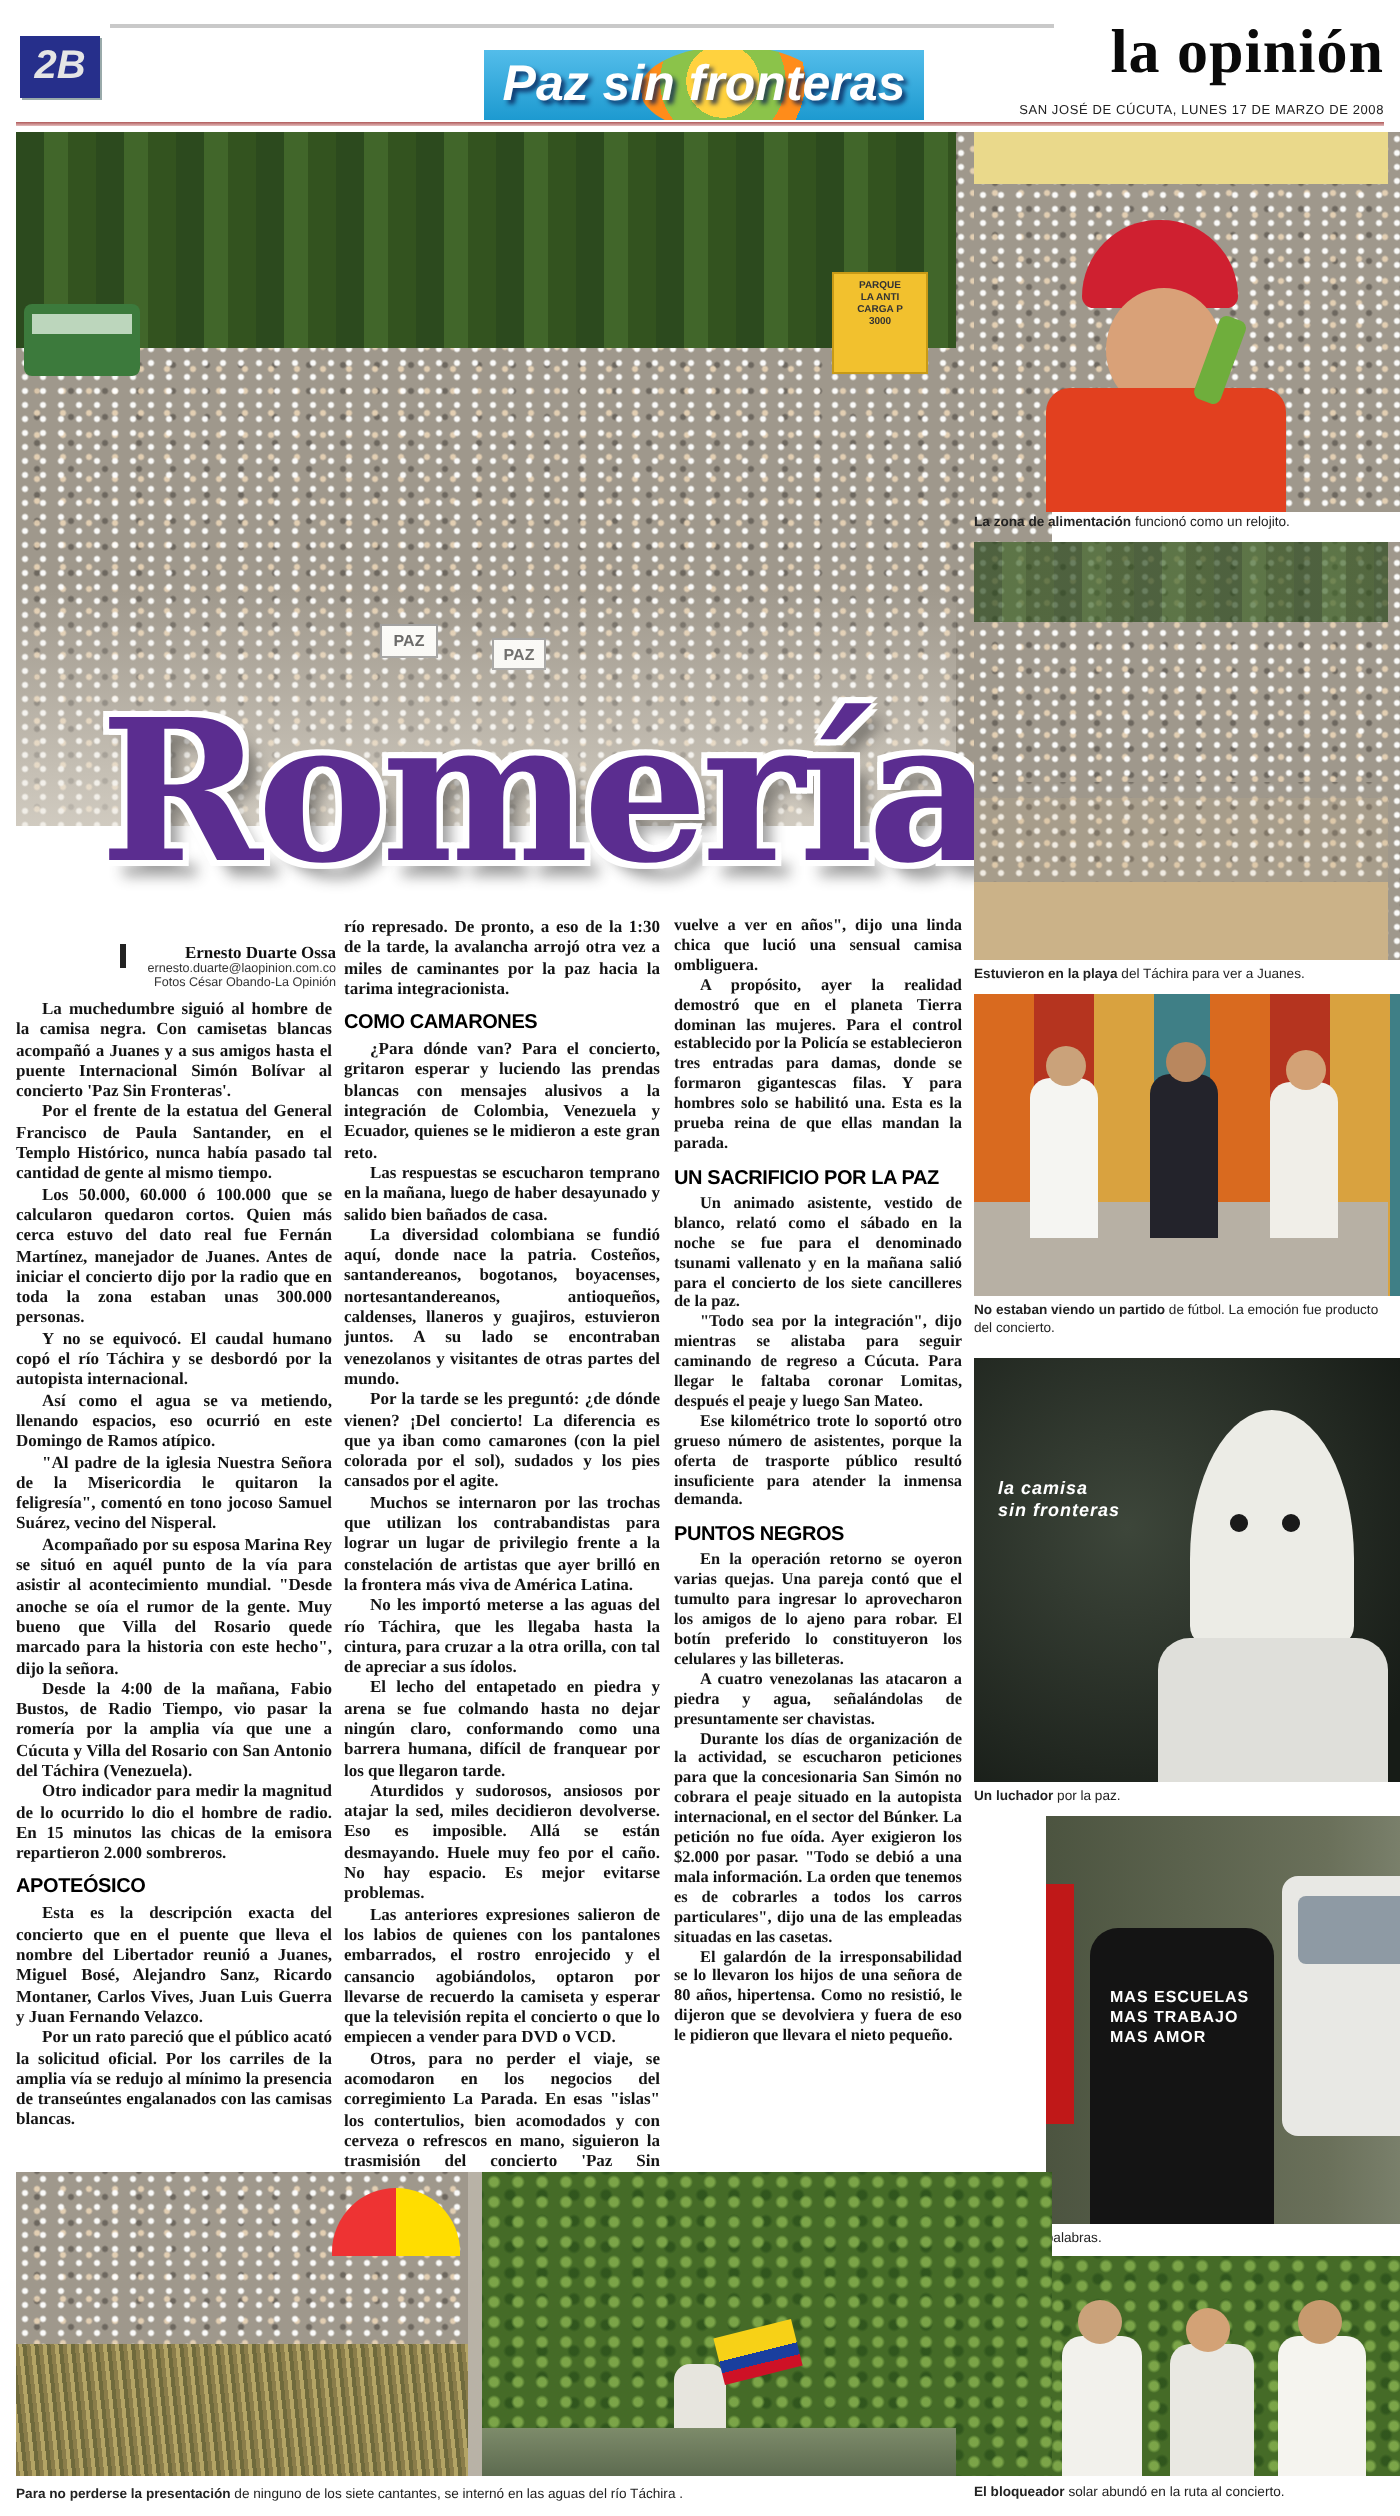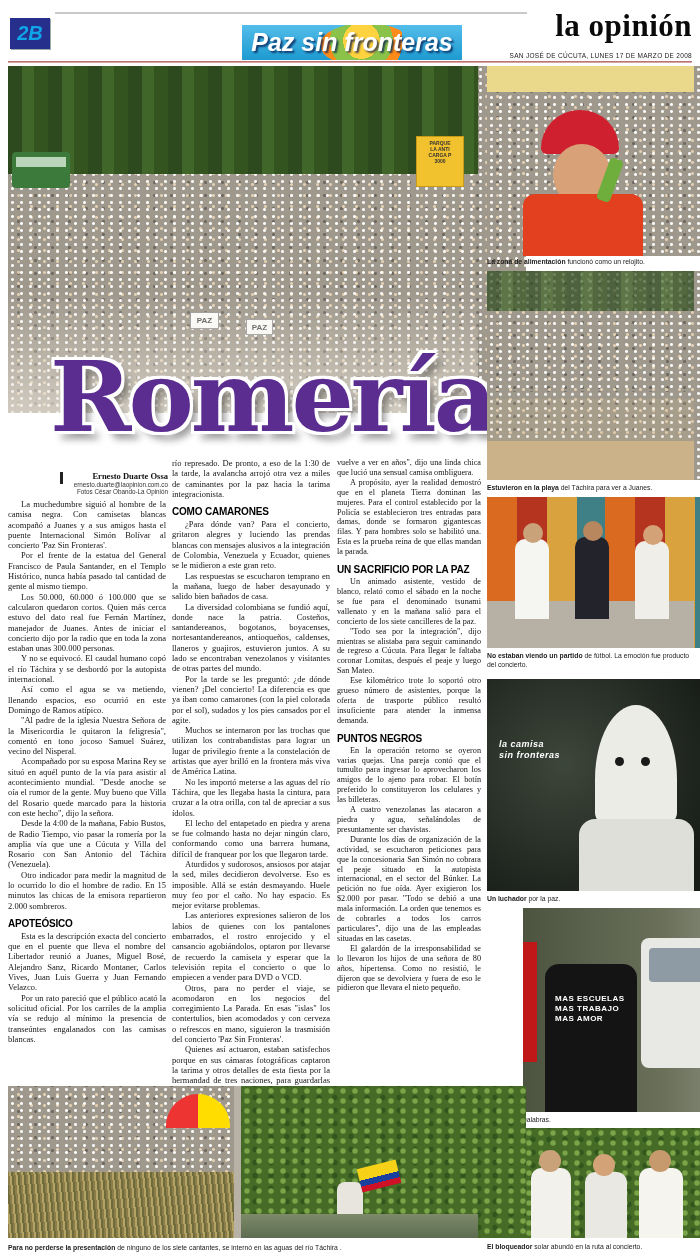--- a/index.html
+++ b/index.html
@@ -2,21 +2,21 @@
 <html lang="es"><head>
 <meta charset="utf-8">
 <style>
   html,body{margin:0;padding:0;background:#fff;}
   .page{position:relative;width:700px;height:1258px;background:#fff;overflow:hidden;
         font-family:"Liberation Serif",serif;}
   .abs{position:absolute;}
 
   
   .edition-box{position:absolute;left:10px;top:18px;width:40px;height:31px;background:#262f8b;
-      color:#0ea5e9;font:italic bold 20px "Liberation Sans",sans-serif;display:flex;align-items:center;
+      color:#e5e5e5;font:italic bold 20px "Liberation Sans",sans-serif;display:flex;align-items:center;
       justify-content:center;box-shadow:1px 1px 0 #9aa;}
   .hdr-line{position:absolute;background:#c9c9c9;}
   .banner{position:absolute;left:242px;top:25px;width:220px;height:35px;
       background:linear-gradient(180deg,#53bdea,#1d9ad0);overflow:hidden;}
   .banner .map{position:absolute;left:78px;top:-2px;width:92px;height:44px;border-radius:50%;
       background:radial-gradient(circle at 45% 40%,#ffd23f 0 32%,#8bc34a 32% 55%,#ff8c1a 55% 72%,rgba(255,140,26,0) 72%);}
   .banner .txt{position:absolute;left:0;top:3px;width:100%;text-align:center;color:#fff;
       font:italic bold 25px "Liberation Sans",sans-serif;text-shadow:2px 2px 2px rgba(5,25,80,.75);}
   .masthead{position:absolute;left:430px;top:8px;width:262px;text-align:right;color:#0a0a0a;
       font:bold 31px "Liberation Serif",serif;letter-spacing:.5px;}
@@ -49,21 +49,21 @@
 
   
   .byline{position:absolute;left:8px;top:459px;width:160px;text-align:right;color:#111;margin-top:12px;}
   .byline .bar{position:absolute;left:52px;top:1px;width:3px;height:12px;background:#222;}
   .byline .author{font:bold 8.5px "Liberation Serif",serif;}
   .byline .sub{font:6.3px "Liberation Sans",sans-serif;color:#333;}
 
   
   .col{position:absolute;font:8.5px/10.3px "Liberation Serif",serif;text-align:justify;
       color:#141414;overflow:hidden;}
-  .col p{margin:0;text-indent:13px;}
+  .col p{margin:0;text-indent:13px;font-weight:bold;}
   .col p.cont{text-indent:0;}
   .col h3{margin:7px 0 2px;font:bold 10px/11px "Liberation Sans",sans-serif;color:#000;
       letter-spacing:-.2px;text-indent:0;}
   .col3{font-size:8.2px;line-height:9.9px;}
 
   
   .cap{position:absolute;font:6.8px/8.6px "Liberation Sans",sans-serif;color:#222;}
   .cap b{font-weight:bold;}
 
   
@@ -135,21 +135,21 @@
     <div>
         <p>Esta es la descripción exacta del concierto que en el puente que lleva el nombre del Libertador reunió a Juanes, Miguel Bosé, Alejandro Sanz, Ricardo Montaner, Carlos Vives, Juan Luis Guerra y Juan Fernando Velazco.</p>
         <p>Por un rato pareció que el público acató la solicitud oficial. Por los carriles de la amplia vía se redujo al mínimo la presencia de transeúntes engalanados con las camisas blancas.</p>
       </div>
   </div>
 
   <div class="col" style="left:172px;top:458px;width:158px;height:628px;">
     <p class="cont">río represado. De pronto, a eso de la 1:30 de la tarde, la avalancha arrojó otra vez a miles de caminantes por la paz hacia la tarima integracionista.</p>
     <h3>COMO CAMARONES</h3>
     <div>
-        <p>¿Para dónde van? Para el concierto, gritaron alegres y luciendo las prendas blancas con mensajes alusivos a la integración de Colombia, Venezuela y Ecuador, quienes se le midieron a este gran reto.</p>
+        <p>¿Para dónde van? Para el concierto, gritaron esperar y luciendo las prendas blancas con mensajes alusivos a la integración de Colombia, Venezuela y Ecuador, quienes se le midieron a este gran reto.</p>
         <p>Las respuestas se escucharon temprano en la mañana, luego de haber desayunado y salido bien bañados de casa.</p>
         <p>La diversidad colombiana se fundió aquí, donde nace la patria. Costeños, santandereanos, bogotanos, boyacenses, nortesantandereanos, antioqueños, caldenses, llaneros y guajiros, estuvieron juntos. A su lado se encontraban venezolanos y visitantes de otras partes del mundo.</p>
         <p>Por la tarde se les preguntó: ¿de dónde vienen? ¡Del concierto! La diferencia es que ya iban como camarones (con la piel colorada por el sol), sudados y los pies cansados por el agite.</p>
         <p>Muchos se internaron por las trochas que utilizan los contrabandistas para lograr un lugar de privilegio frente a la constelación de artistas que ayer brilló en la frontera más viva de América Latina.</p>
         <p>No les importó meterse a las aguas del río Táchira, que les llegaba hasta la cintura, para cruzar a la otra orilla, con tal de apreciar a sus ídolos.</p>
         <p>El lecho del entapetado en piedra y arena se fue colmando hasta no dejar ningún claro, conformando como una barrera humana, difícil de franquear por los que llegaron tarde.</p>
         <p>Aturdidos y sudorosos, ansiosos por atajar la sed, miles decidieron devolverse. Eso es imposible. Allá se están desmayando. Huele muy feo por el caño. No hay espacio. Es mejor evitarse problemas.</p>
         <p>Las anteriores expresiones salieron de los labios de quienes con los pantalones embarrados, el rostro enrojecido y el cansancio agobiándolos, optaron por llevarse de recuerdo la camiseta y esperar que la televisión repita el concierto o que lo empiecen a vender para DVD o VCD.</p>
         <p>Otros, para no perder el viaje, se acomodaron en los negocios del corregimiento La Parada. En esas "islas" los contertulios, bien acomodados y con cerveza o refrescos en mano, siguieron la trasmisión del concierto 'Paz Sin Fronteras'.</p>
         <p>Quienes así actuaron, estaban satisfechos porque en sus cámaras fotográficas captaron la tarima y otros detalles de esta fiesta por la hermandad de tres naciones, para guardarlas como recuerdo. "Esto no se</p>

